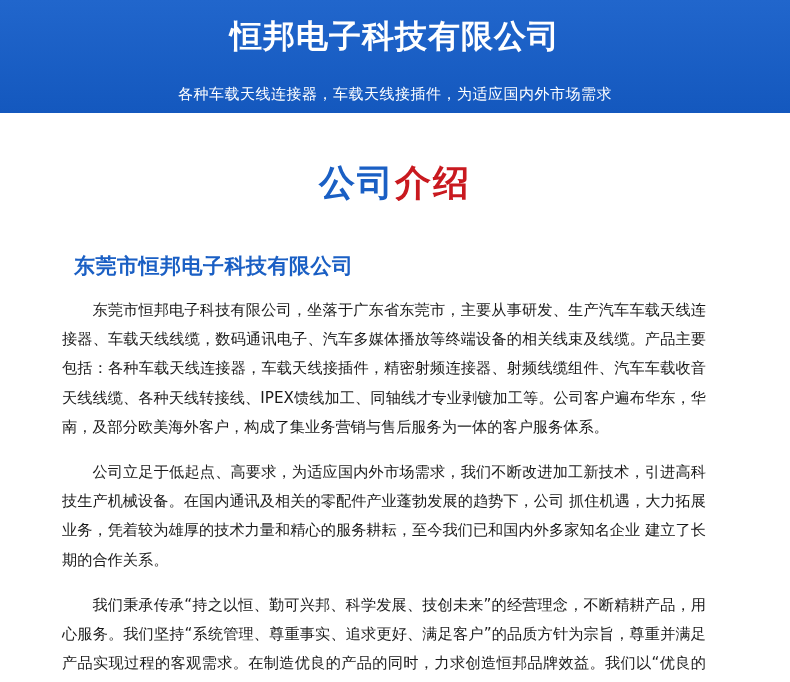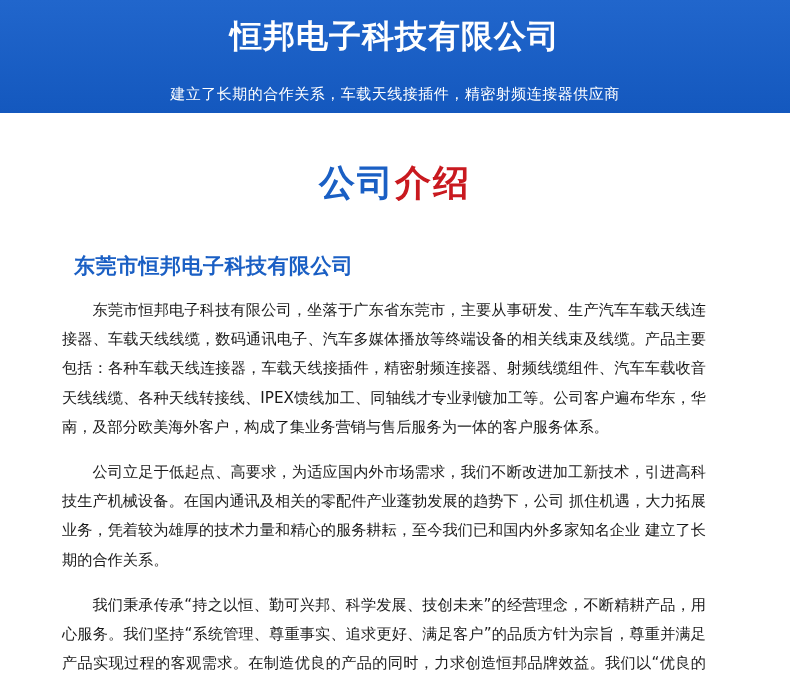--- a/index.html
+++ b/index.html
@@ -108,21 +108,21 @@
     margin: 16px;
   }
 </style>
 </head>
 <body>
 
 <div class="page">
 
   <div class="banner">
     <div class="banner-title">恒邦电子科技有限公司</div>
-    <div class="banner-sub">建立了长期的合作关系，车载天线接插件，精密射频连接器供应商</div>
+    <div class="banner-sub">各种车载天线连接器，车载天线接插件，为适应国内外市场需求</div>
   </div>
 
   <div class="section-head">
     <div class="section-title">
       <span class="blue">公司</span><span class="red">介绍</span>
     </div>
   </div>
 
   <div class="content">
     <div class="company-name">东莞市恒邦电子科技有限公司</div>

